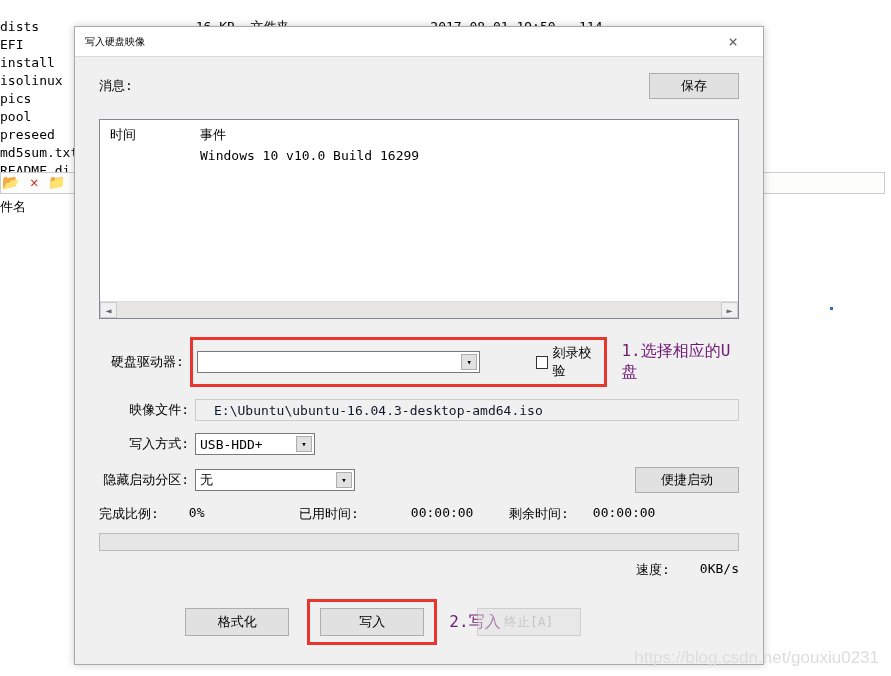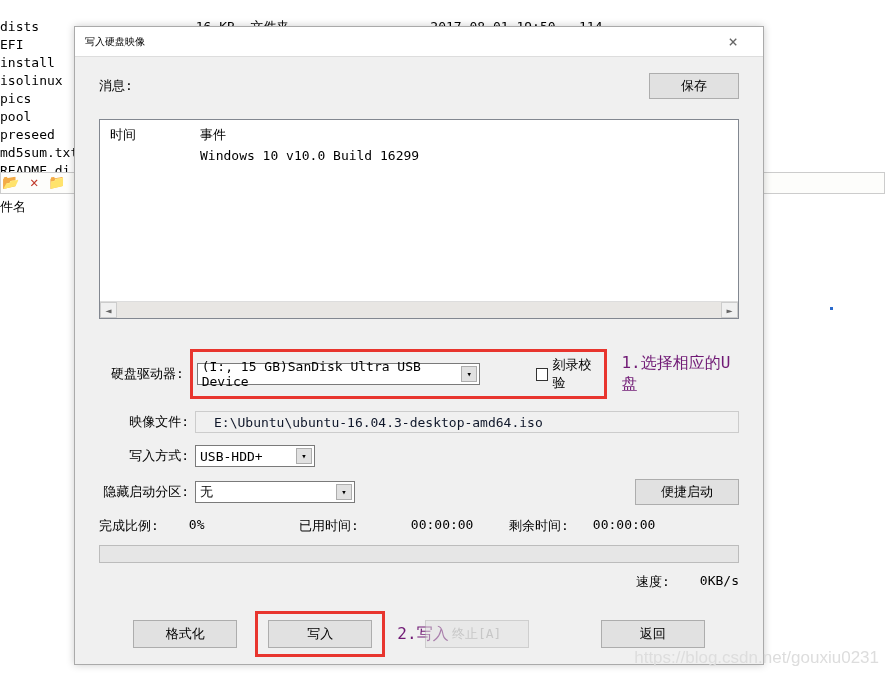--- a/index.html
+++ b/index.html
@@ -117,21 +117,21 @@
     .hscroll-arrow {
       width: 17px;
       background: #f0f0f0;
       border: 1px solid #ccc;
       text-align: center;
       font-size: 10px;
       line-height: 15px;
       color: #666;
     }
     .hscroll-track { flex: 1; background: #e8e6e3; }
-    .form-area { margin-top: 30px; }
+    .form-area { margin-top: 18px; }
     .form-row {
       display: flex;
       align-items: center;
       margin-bottom: 12px;
     }
     .form-label {
       width: 96px;
       text-align: right;
       padding-right: 6px;
     }
@@ -301,21 +301,20 @@
         <div class="hscroll-arrow">►</div>
       </div>
     </div>
 
     <div class="form-area">
 
       <div class="form-row">
         <span class="form-label">硬盘驱动器:</span>
         <div class="highlight-red">
           <div class="select-box" style="width:304px;">
-            <span>(I:, 15 GB)SanDisk Ultra USB Device</span>
             <div class="select-arrow">▾</div>
           </div>
           <div class="checkbox-wrap">
             <div class="checkbox"></div>
             <span>刻录校验</span>
           </div>
         </div>
         <span class="annotation">1.选择相应的U盘</span>
       </div>
 
@@ -364,19 +363,18 @@
         <span style="margin-left:30px;font-family:monospace;">0KB/s</span>
       </div>
 
       <div class="btn-row">
         <div class="btn-wide">格式化</div>
         <div class="btn-highlight-wrap">
           <div class="btn-wide">写入</div>
         </div>
         <span class="annotation" style="margin-left:-6px;margin-right:20px;">2.写入</span>
         <div class="btn-wide btn-disabled" style="margin-right:28px;position:relative;left:-44px;opacity:0.5;">终止[A]</div>
-        <div class="btn-wide">返回</div>
       </div>
     </div>
   </div>
 </div>
 
 <div class="watermark">https://blog.csdn.net/gouxiu0231</div>
 
 </body></html>

